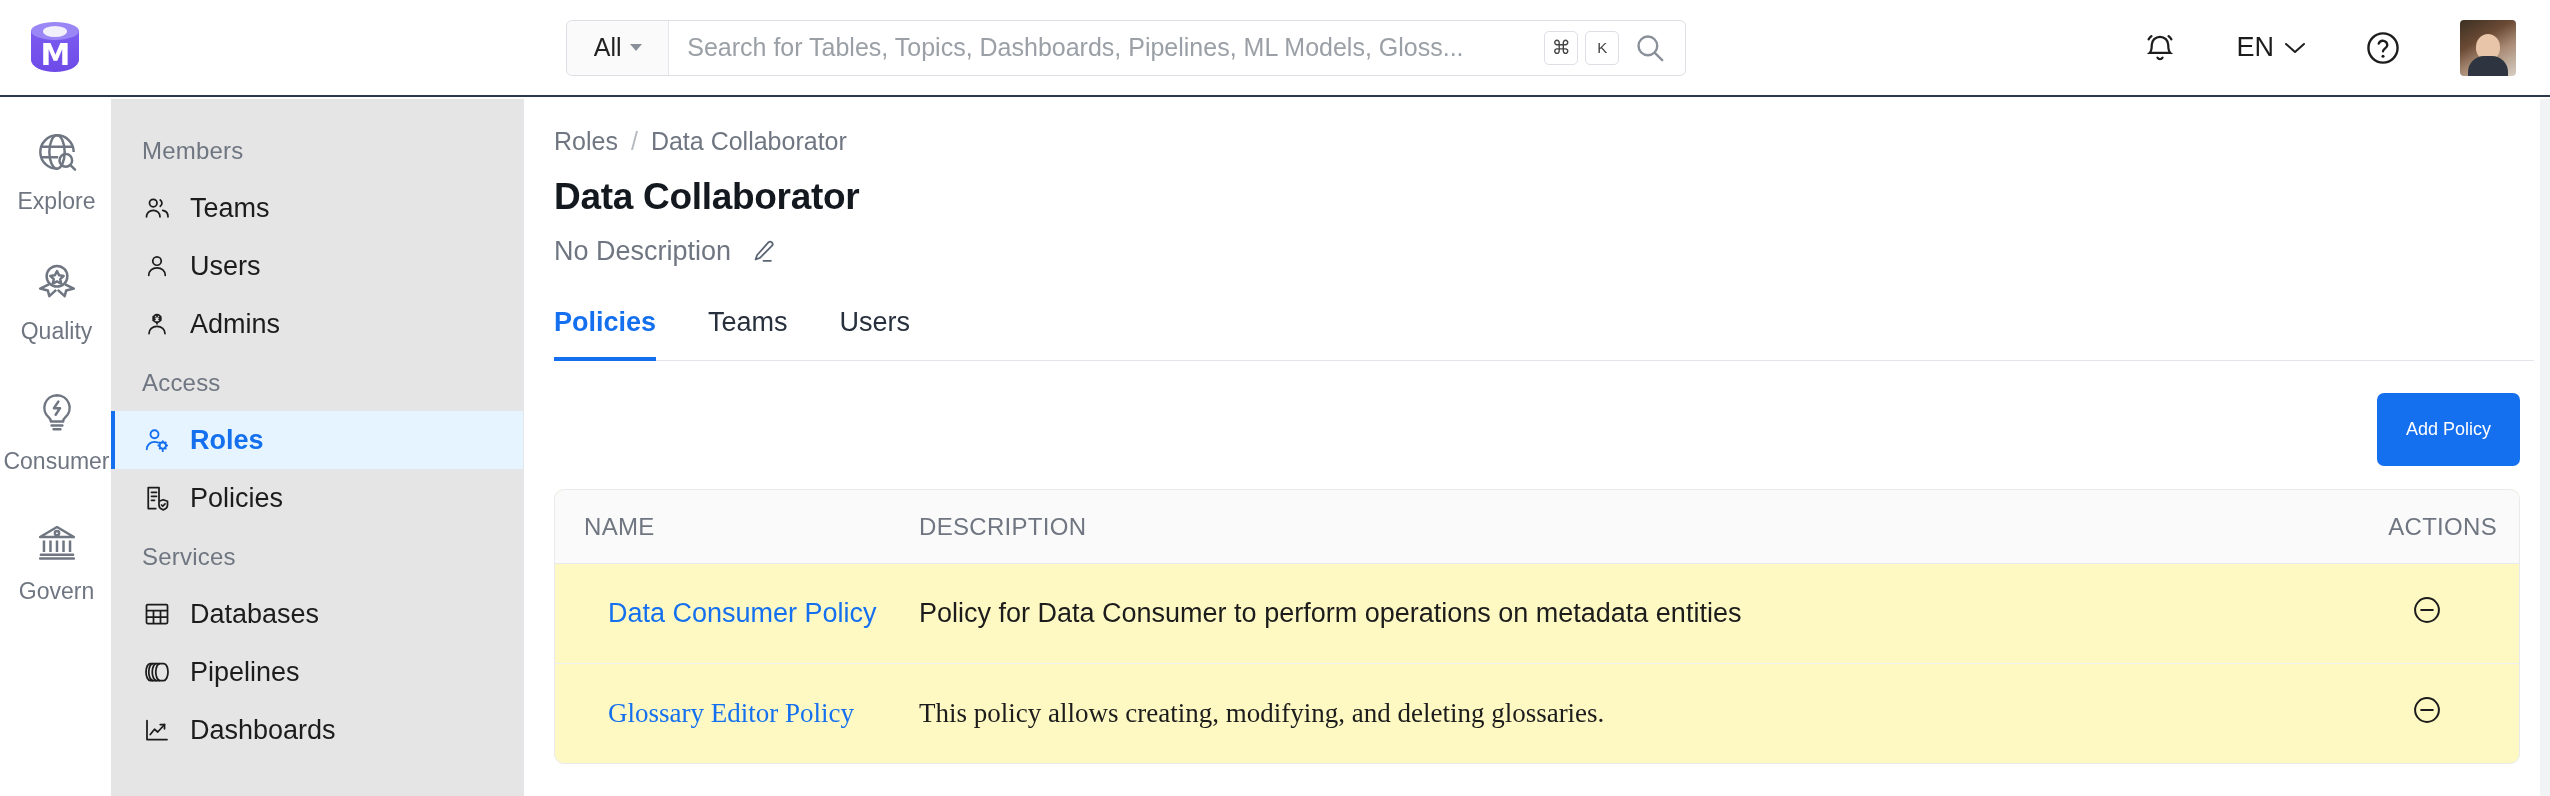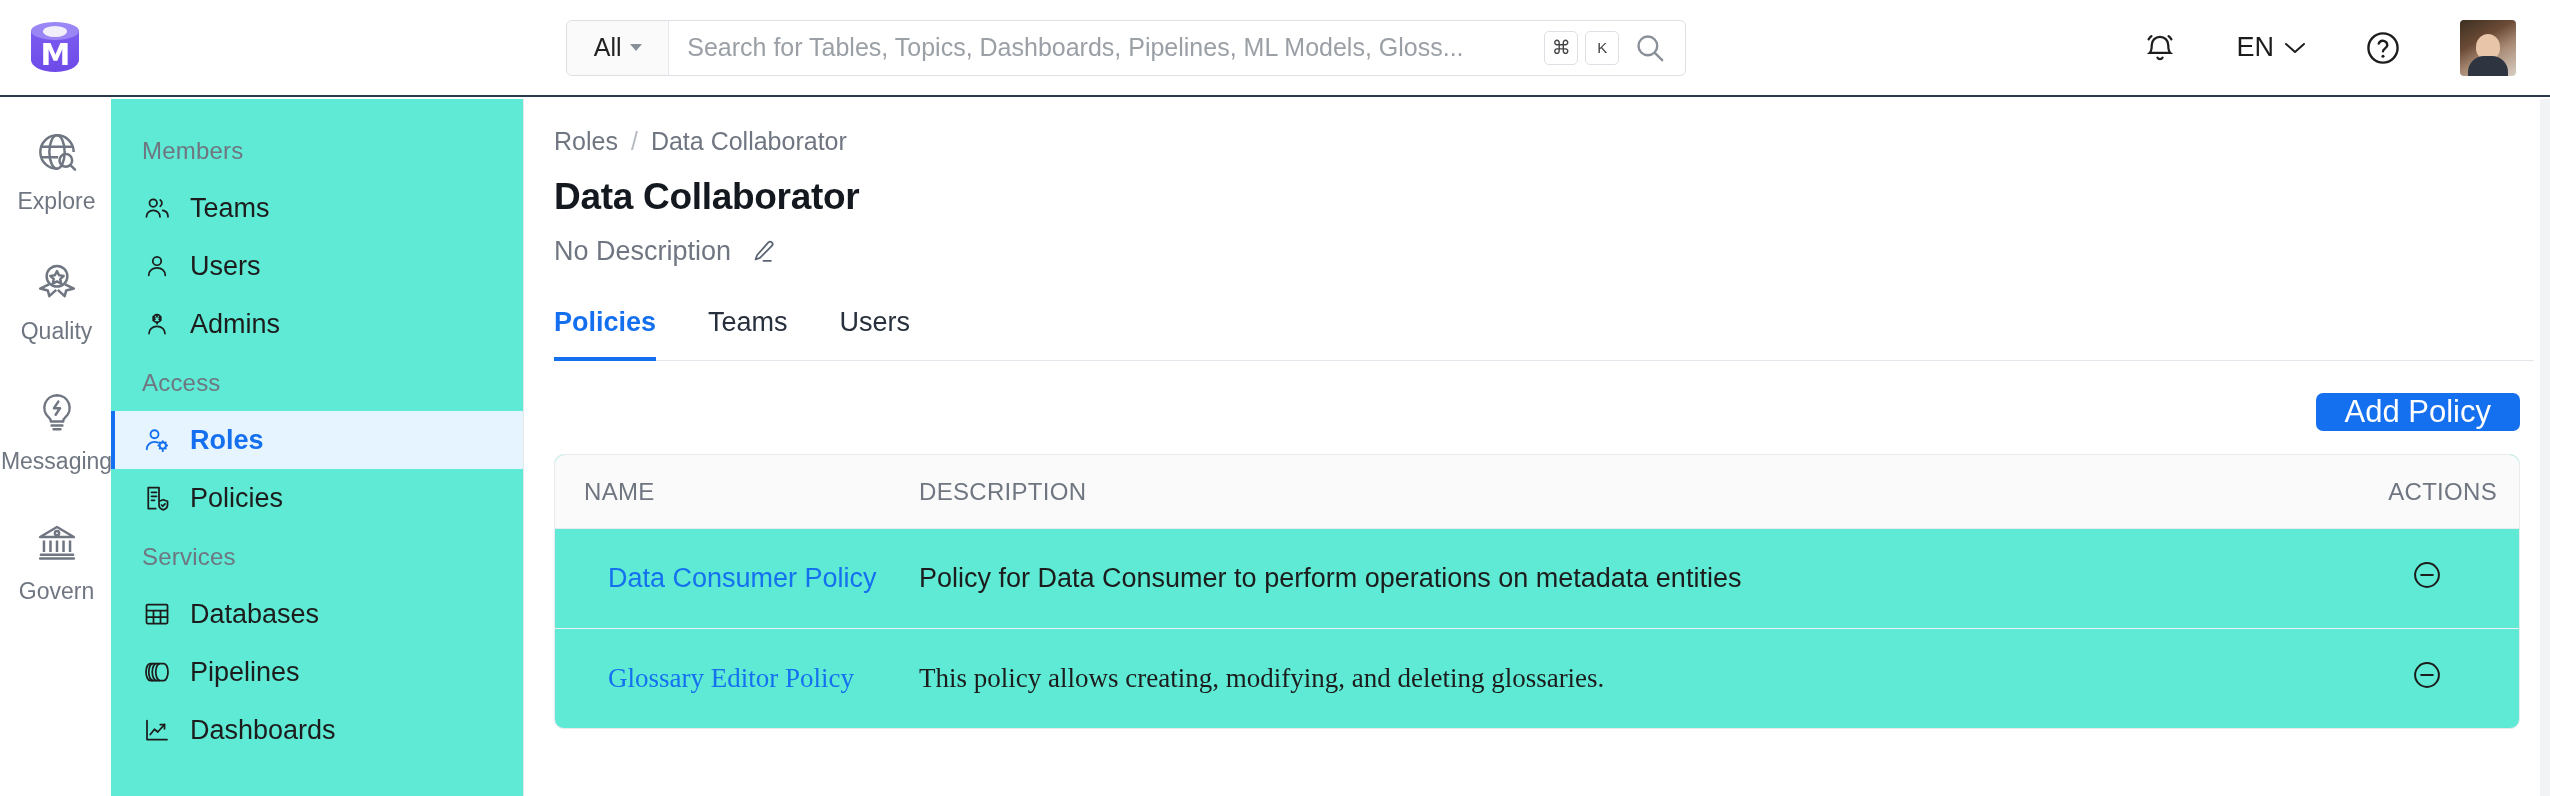--- a/index.html
+++ b/index.html
@@ -86,21 +86,21 @@
     position: absolute; top: 99px; left: 2px; width: 110px; height: 697px;
     background: #fff; border-right: 1px solid #e3e6ea;
     display: flex; flex-direction: column; align-items: center; padding-top: 30px; gap: 44px;
   }
   .rail-item { display: flex; flex-direction: column; align-items: center; gap: 9px; cursor: pointer; width: 100%; }
   .rail-label { font-size: 23px; color: #6f7681; }
 
   
   .sidebar {
     position: absolute; top: 99px; left: 111px; width: 413px; height: 697px;
-    background: #5eead4; border-right: 1px solid #e3e6ea; padding-top: 22px; overflow: hidden;
+    background: #e5e5e5; border-right: 1px solid #e3e6ea; padding-top: 22px; overflow: hidden;
   }
   .side-group-title {
     font-size: 24px; color: #6f7681; padding: 16px 0 14px 31px; letter-spacing: .2px;
   }
   .side-item {
     height: 58px; display: flex; align-items: center; gap: 18px;
     padding-left: 31px; font-size: 27px; color: #1c1c1c; cursor: pointer;
     position: relative; border-left: 4px solid transparent; padding-left: 27px;
   }
   .side-item .side-label { line-height: 1; }
@@ -125,27 +125,27 @@
 
   .tabs { display: flex; align-items: flex-end; gap: 52px; margin-top: 40px;
           border-bottom: 1px solid #e3e6ea; position: relative; }
   .tab { font-size: 27px; color: #27303c; padding-bottom: 19px; cursor: pointer; border-bottom: 4px solid transparent;
          margin-bottom: -1px; }
   .tab.active { color: #1570ef; font-weight: 700; border-bottom-color: #1570ef; }
 
   .toolbar { display: flex; justify-content: flex-end; margin-top: 32px; padding-right: 14px; }
   .btn-primary {
     background: #1570ef; color: #fff; border: 0; border-radius: 7px;
-    font-size: 31px; padding: 1px 29px; cursor: pointer;
+    font-size: 18px; padding: 26px 29px; cursor: pointer;
     font-family: "Liberation Sans", sans-serif;
   }
 
   .table-card {
     margin-top: 23px; margin-right: 14px;
-    border: 1px solid #e8eaed; border-radius: 10px; overflow: hidden; background: #5eead4;
+    border: 1px solid #e8eaed; border-radius: 10px; overflow: hidden; background: #fef9c3;
   }
   table { width: 100%; border-collapse: collapse; table-layout: fixed; }
   thead th {
     background: #fafafa; text-align: left; font-size: 24px; color: #6f7681;
     font-weight: 400; padding: 23px 0 22px 0; letter-spacing: .3px;
     border-bottom: 1px solid #e8eaed;
     font-family: "Liberation Sans Narrow", "Liberation Sans", sans-serif;
   }
   th.col-name { width: 350px; padding-left: 29px; }
   th.col-desc { width: auto; padding-left: 14px; }
@@ -246,21 +246,21 @@
   </div>
 
   <div class="rail-item">
     <span>
       <svg width="46" height="46" viewBox="0 0 24 24" fill="none" stroke="#6f7681" stroke-width="1.3" stroke-linecap="round" stroke-linejoin="round">
         <path d="M12 3.2a6.6 6.6 0 0 1 4.3 11.6c-.7.6-1.1 1.3-1.1 2.1H8.8c0-.8-.4-1.5-1.1-2.1A6.6 6.6 0 0 1 12 3.2z"></path>
         <path d="M9.2 19.1h5.6M10.2 21h3.6"></path>
         <path d="M12.7 6.6 10.4 10h3.2l-2.3 3.4"></path>
       </svg>
     </span>
-    <span class="rail-label">Messaging</span>
+    <span class="rail-label">Consumer</span>
   </div>
 
   <div class="rail-item">
     <span>
       <svg width="46" height="46" viewBox="0 0 24 24" fill="none" stroke="#6f7681" stroke-width="1.3" stroke-linejoin="round">
         <path d="M3.2 9.4 12 4.2l8.8 5.2z"></path>
         <circle cx="12" cy="7.4" r="1.1"></circle>
         <path d="M5.2 11.2v6M8.6 11.2v6M12 11.2v6M15.4 11.2v6M18.8 11.2v6"></path>
         <path d="M3.6 18.6h16.8M3.2 20.6h17.6" stroke-linecap="round"></path>
       </svg>

